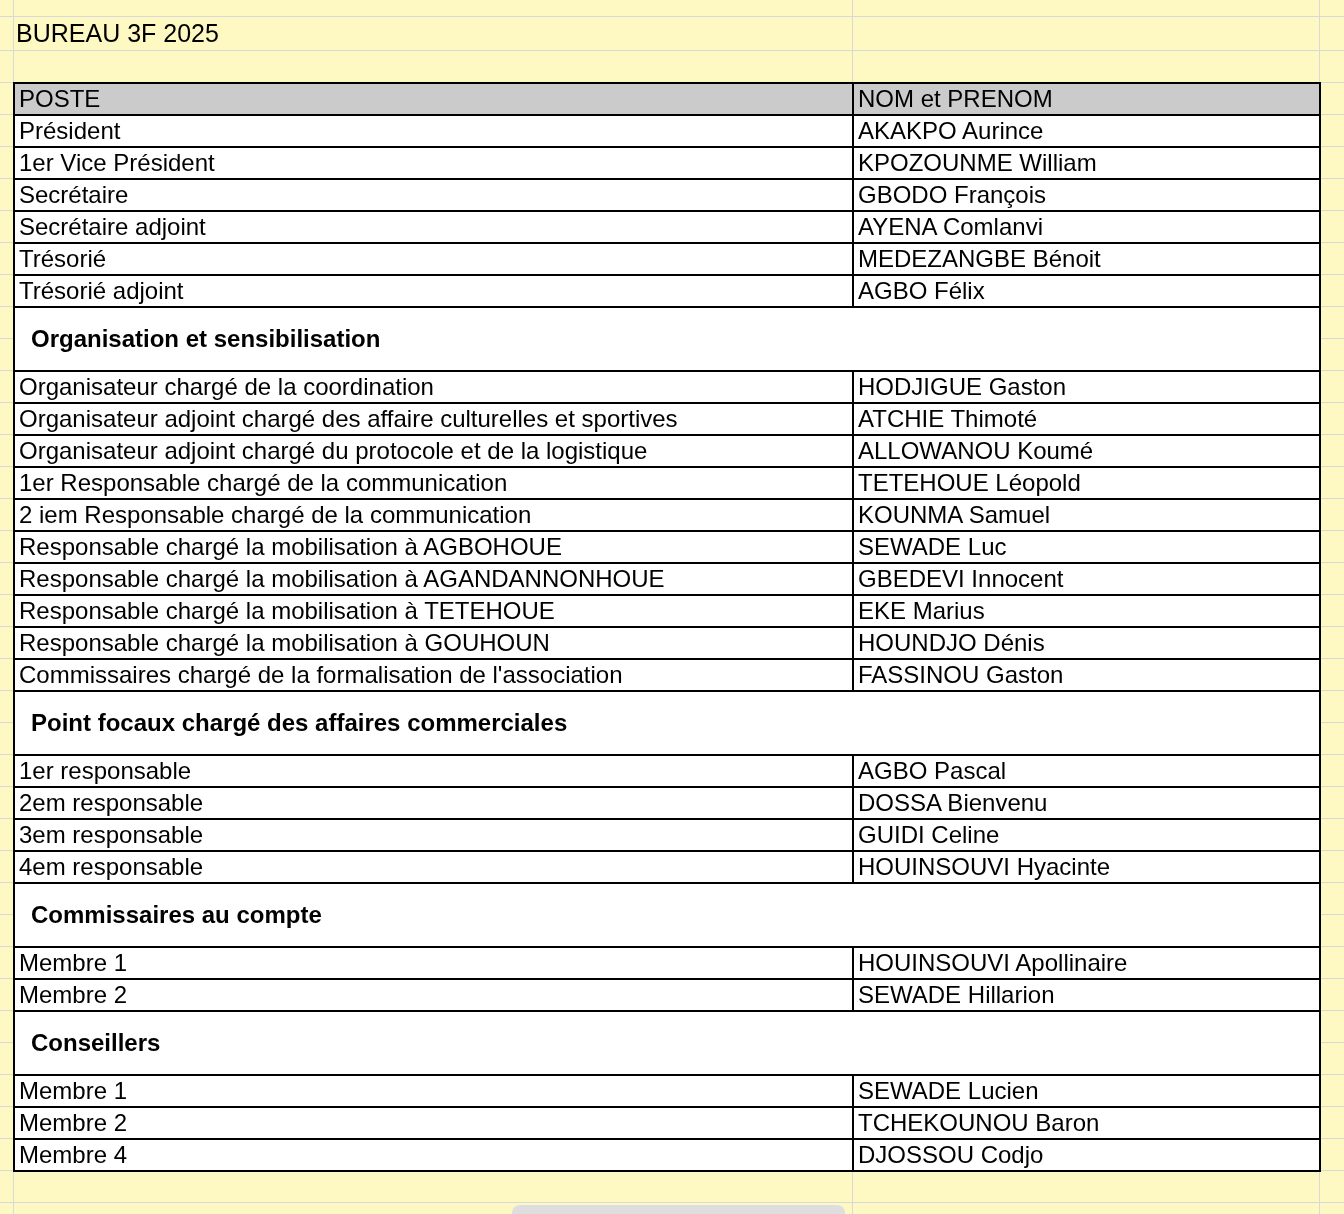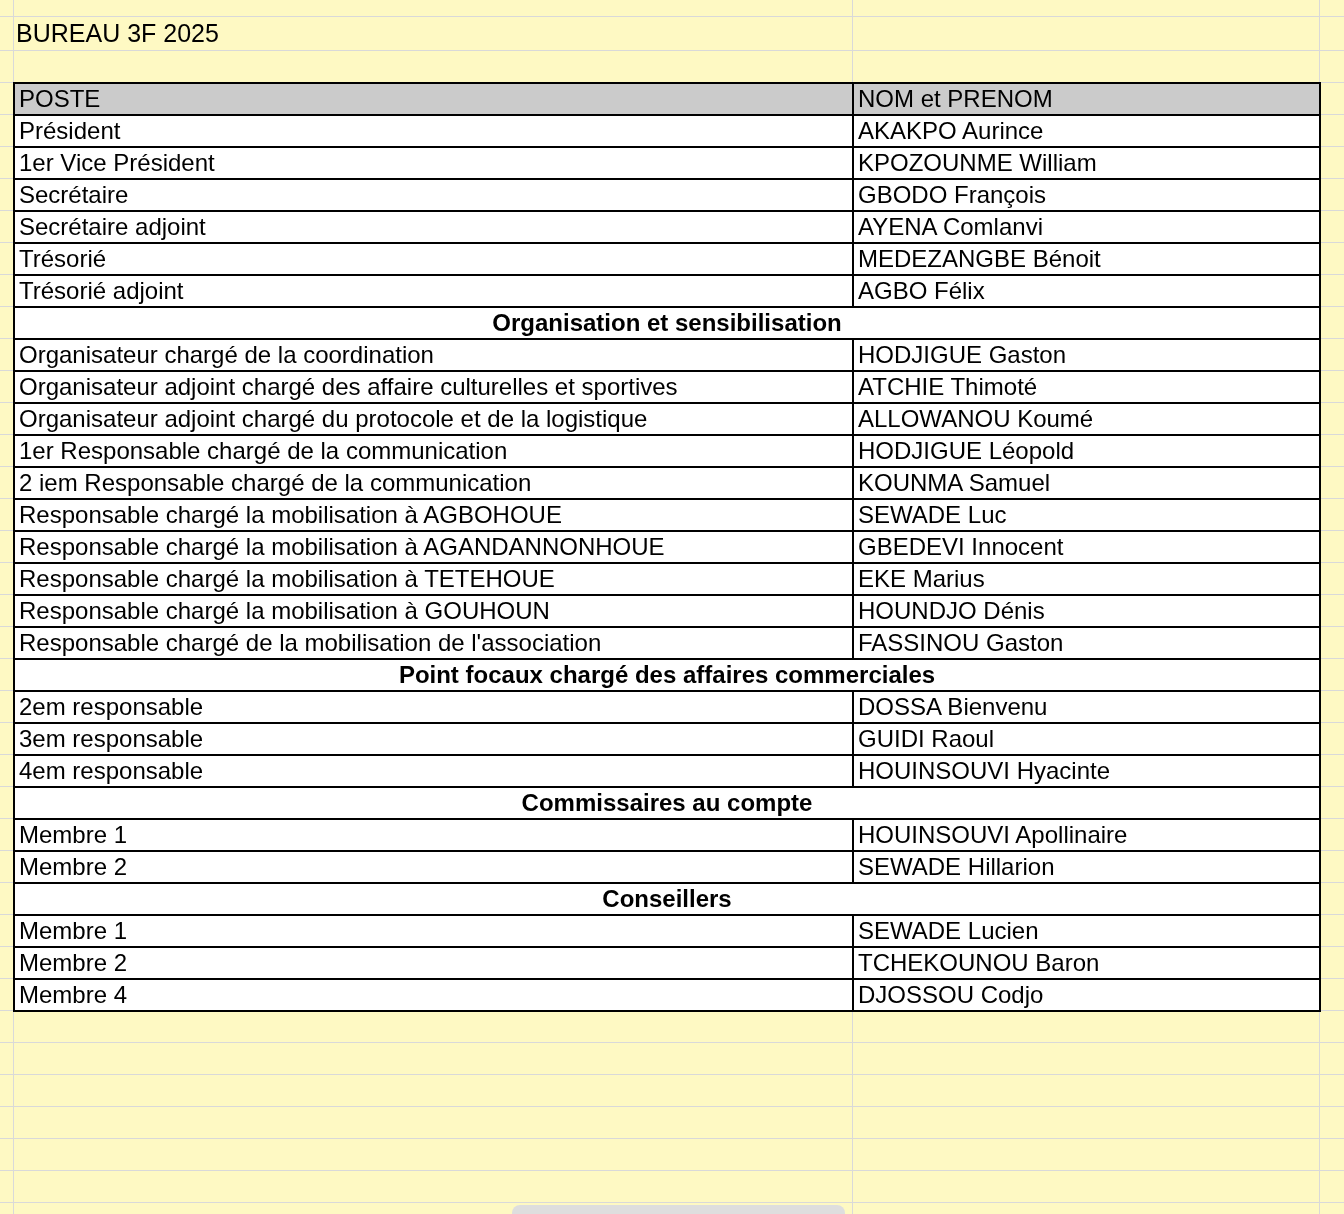--- a/index.html
+++ b/index.html
@@ -26,21 +26,21 @@
   table.bureau th, table.bureau td{
     border:2px solid #000000;
     height:30px;line-height:30px;
     padding:0 0 0 4px;
     font-size:24px;font-weight:normal;
     text-align:left;vertical-align:middle;
     white-space:nowrap;overflow:hidden;
   }
   table.bureau thead th{background:#cbcbcb;}
   table.bureau td.section{
-    text-align:center;font-weight:bold;padding:0;
+    font-weight:bold;padding:16px;
   }
   .scroll-thumb{
     position:absolute;left:512px;top:1205px;
     width:333px;height:16px;border-radius:8px;
     background:#dedede;
   }
 </style>
 </head>
 <body>
 
@@ -139,21 +139,21 @@
         <tr>
           <td>Organisateur adjoint chargé des affaire culturelles et sportives</td>
           <td>ATCHIE Thimoté</td>
         </tr>
         <tr>
           <td>Organisateur adjoint chargé du protocole et de la logistique</td>
           <td>ALLOWANOU Koumé</td>
         </tr>
         <tr>
           <td>1er Responsable chargé de la communication</td>
-          <td>HODJIGUE Léopold</td>
+          <td>TETEHOUE Léopold</td>
         </tr>
         <tr>
           <td>2 iem Responsable chargé de la communication</td>
           <td>KOUNMA Samuel</td>
         </tr>
         <tr>
           <td>Responsable chargé la mobilisation à AGBOHOUE</td>
           <td>SEWADE Luc</td>
         </tr>
         <tr>
@@ -162,33 +162,37 @@
         </tr>
         <tr>
           <td>Responsable chargé la mobilisation à TETEHOUE</td>
           <td>EKE Marius</td>
         </tr>
         <tr>
           <td>Responsable chargé la mobilisation à GOUHOUN</td>
           <td>HOUNDJO Dénis</td>
         </tr>
         <tr>
-          <td>Responsable chargé de la mobilisation de l'association</td>
+          <td>Commissaires chargé de la formalisation de l'association</td>
           <td>FASSINOU Gaston</td>
         </tr>
         <tr>
           <td colspan="2" class="section">Point focaux chargé des affaires commerciales</td>
+        </tr>
+        <tr>
+          <td>1er responsable</td>
+          <td>AGBO Pascal</td>
         </tr>
         <tr>
           <td>2em responsable</td>
           <td>DOSSA Bienvenu</td>
         </tr>
         <tr>
           <td>3em responsable</td>
-          <td>GUIDI Raoul</td>
+          <td>GUIDI Celine</td>
         </tr>
         <tr>
           <td>4em responsable</td>
           <td>HOUINSOUVI Hyacinte</td>
         </tr>
         <tr>
           <td colspan="2" class="section">Commissaires au compte</td>
         </tr>
         <tr>
           <td>Membre 1</td>

